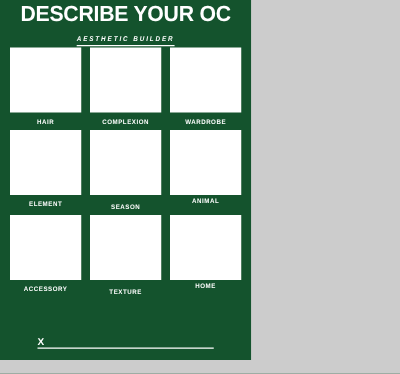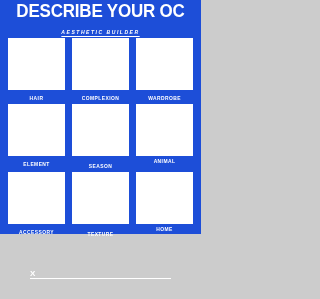--- a/index.html
+++ b/index.html
@@ -12,22 +12,22 @@
     height: 299px;
     overflow: hidden;
     background: #cccccc;
     font-family: "Liberation Sans", sans-serif;
     -webkit-font-smoothing: antialiased;
   }
 
   #sheet {
     position: relative;
     width: 201px;
-    height: 234px;
-    background: #1d4ed8;
+    height: 288px;
+    background: #14532d;
   }
 
   
   .header {
     position: absolute;
     left: 0;
     top: 0;
     width: 201px;
     text-align: center;
   }

